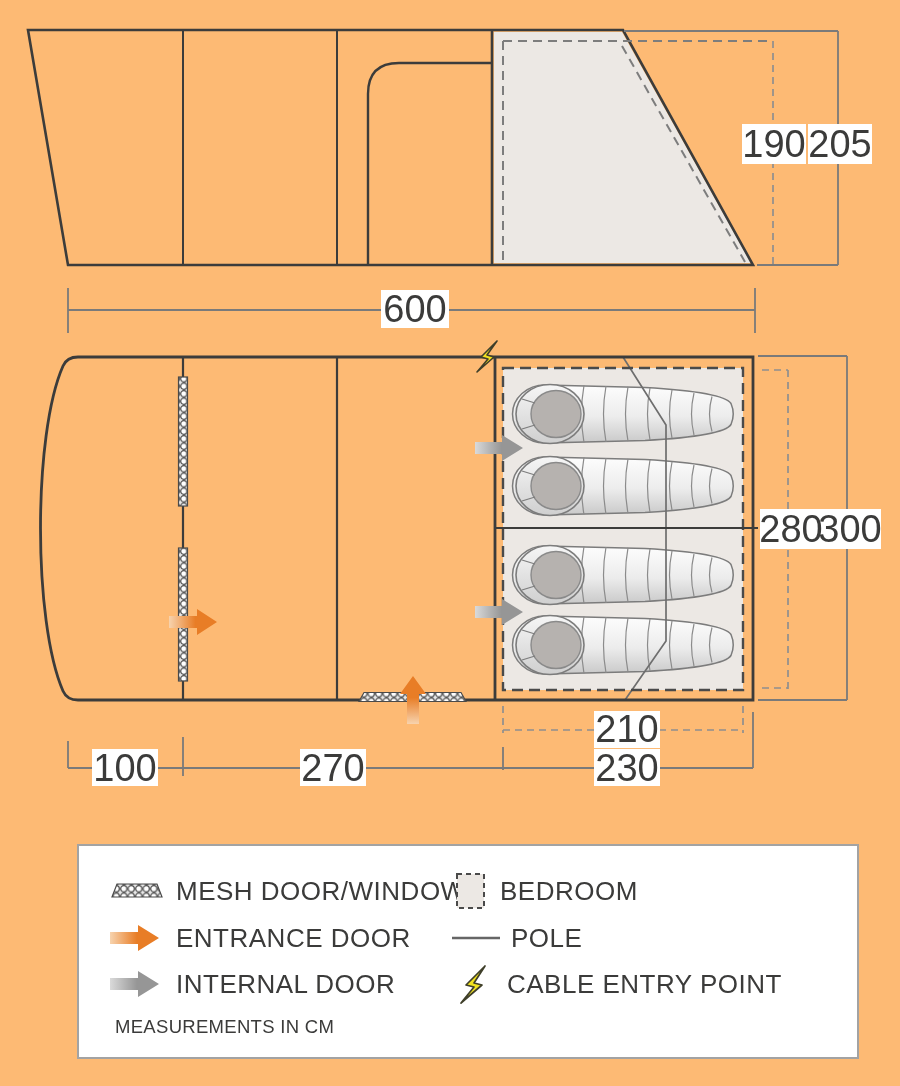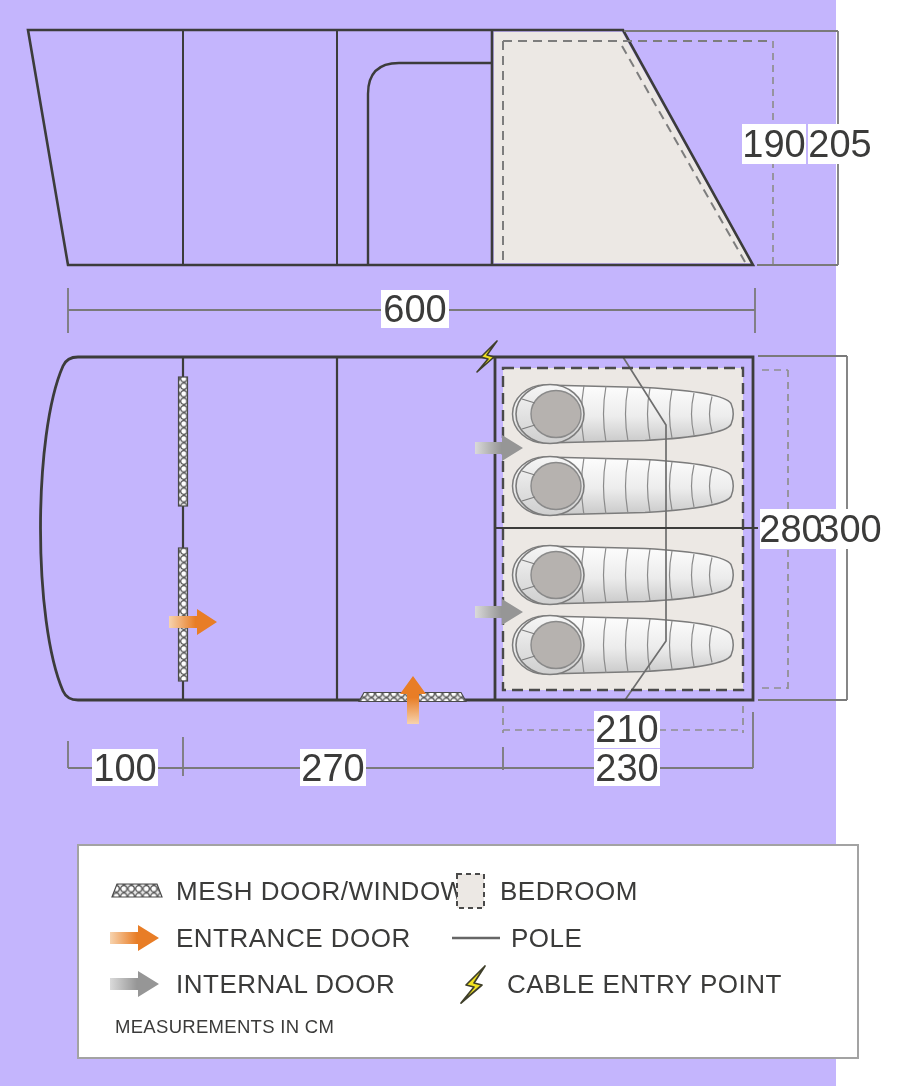--- a/index.html
+++ b/index.html
@@ -1,16 +1,16 @@
 <!DOCTYPE html>
 <html><head>
 <meta charset="utf-8">
 <style>
   html,body{margin:0;padding:0;background:#ffffff;}
-  .stage{width:836px;height:1086px;position:relative;background:#c4b5fd;
+  .stage{width:900px;height:1086px;position:relative;background:#fdba74;
          font-family:"Liberation Sans", sans-serif;}
   svg{display:block;}
   .dim-text{font-family:"Liberation Sans", sans-serif;font-size:38px;fill:#3b3b3a;}
   .legend-text{font-family:"Liberation Sans", sans-serif;font-size:26px;fill:#3b3b3a;letter-spacing:.5px;}
   .note-text{font-family:"Liberation Sans", sans-serif;font-size:18.5px;fill:#3b3b3a;letter-spacing:.3px;}
   .wall{stroke:#3c3c3b;fill:none;}
   .dimline{stroke:#7a7a7a;stroke-width:1.8;fill:none;}
   .dimdash{stroke:#8f8f8f;stroke-width:1.7;fill:none;stroke-dasharray:7 5;}
   .innerdash{stroke:#7d7d7d;stroke-width:2;fill:none;stroke-dasharray:9 6;}
   .bedroomdash{stroke:#4a4a4a;stroke-width:2.4;fill:none;stroke-dasharray:11 6;}

